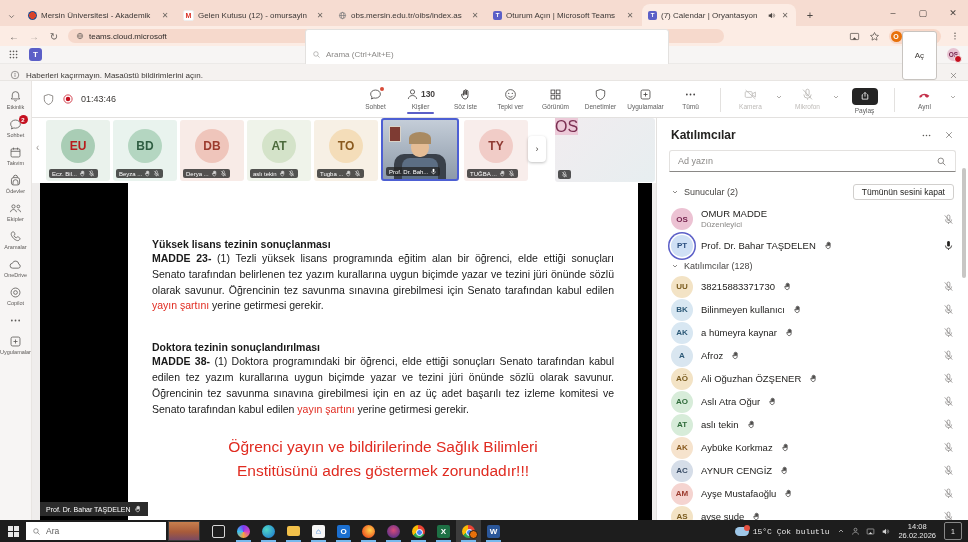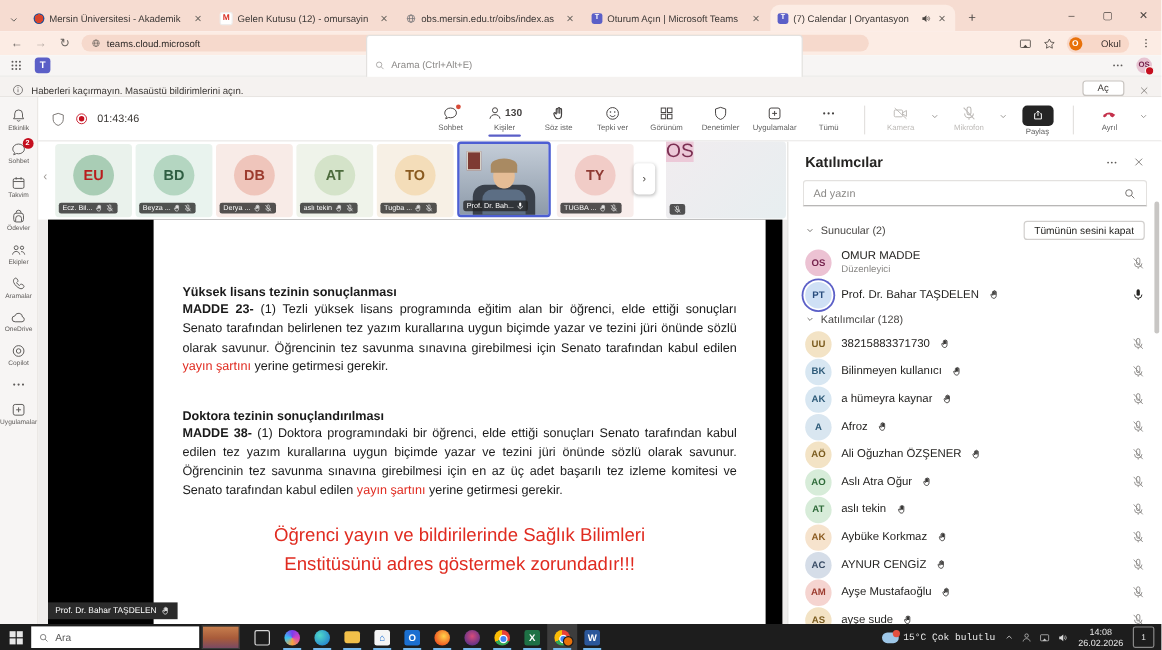--- a/index.html
+++ b/index.html
@@ -38,21 +38,21 @@
   
   .t-topbar{left:0;top:46px;width:968px;height:18px;background:#f7f5f4;border-bottom:1px solid #eceae8;display:flex;align-items:center;padding:0 8px;box-sizing:border-box;gap:10px;}
   .t-logo{width:13px;height:13px;border-radius:3px;background:#5b5fc7;color:#fff;font-size:8px;font-weight:bold;display:flex;align-items:center;justify-content:center;}
   .t-search{position:absolute;left:305px;width:350px;height:13px;background:#fff;border:1px solid #e3e1df;border-radius:3px;display:flex;align-items:center;gap:5px;padding:18px 6px;font-size:8px;color:#8a8886;}
   .t-top-right{margin-left:auto;display:flex;align-items:center;gap:10px;}
   .t-avatar{width:13px;height:13px;border-radius:50%;background:#e7c4d2;color:#77254f;font-size:6.5px;font-weight:bold;display:flex;align-items:center;justify-content:center;position:relative;}
   .t-avatar em{position:absolute;right:-2px;bottom:-2px;width:6px;height:6px;border-radius:50%;background:#c50f1f;border:1px solid #f7f5f4;}
 
   
   .banner{left:0;top:64px;width:968px;height:17px;background:#f5f2f0;border-bottom:1px solid #e8e5e2;display:flex;align-items:flex-end;gap:6px;padding:0 10px;box-sizing:border-box;font-size:8px;color:#3b3734;}
-  .banner .btn-ac{margin-left:auto;border:1px solid #c8c4c0;background:#fff;border-radius:3px;padding:1px 12px;font-size:8px;color:#3b3734;}
+  .banner .btn-ac{margin-left:auto;border:1px solid #c8c4c0;background:#fff;border-radius:3px;padding:19px 12px;font-size:8px;color:#3b3734;}
   .banner .bx{color:#5f5b57;margin-left:6px;}
 
   
   .rail{left:0;top:81px;width:32px;height:439px;background:#f7f5f4;border-right:1px solid #e8e5e2;display:flex;flex-direction:column;align-items:center;padding-top:6px;box-sizing:border-box;gap:2px;}
   .rail-item{width:32px;display:flex;flex-direction:column;align-items:center;color:#5d5a58;padding:3px 0;position:relative;}
   .rail-item svg{width:13px;height:13px;}
   .rail-item .rlabel{font-size:5.5px;margin-top:1px;}
   .rail-badge{position:absolute;top:0;right:4px;background:#c50f1f;color:#fff;border-radius:50%;width:9px;height:9px;font-size:6px;display:flex;align-items:center;justify-content:center;font-weight:bold;}
 
   

